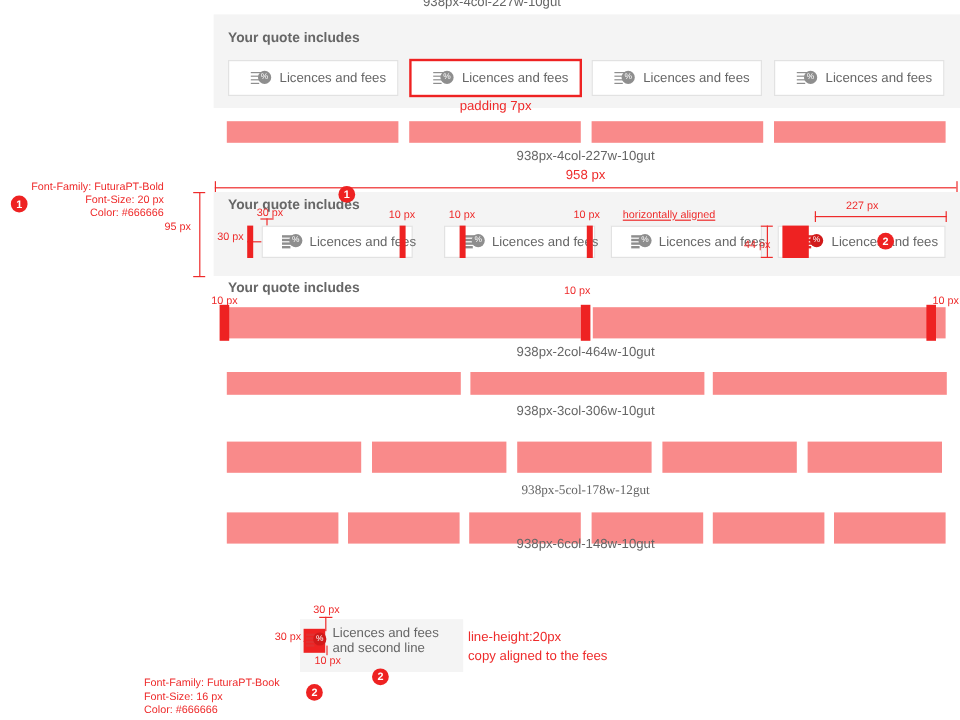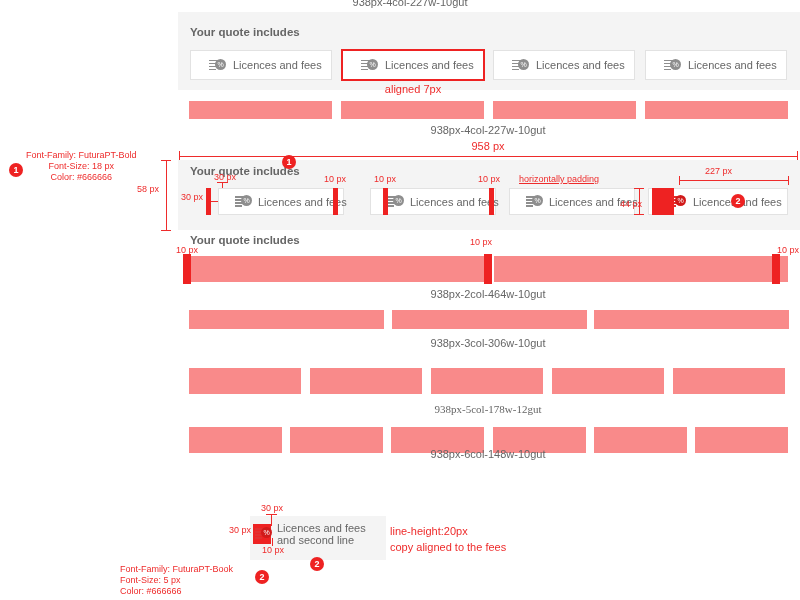--- a/index.html
+++ b/index.html
@@ -117,42 +117,42 @@
         <i style="width:11px"></i>
         <i style="width:11px"></i>
         <i style="width:11px"></i>
         <i style="width:7px"></i>
       </span>
     <span class="disc">%</span>
   </span>
   <span class="card-label" style="margin-left:7px;">Licences and fees</span>
 </div>
 
-<div class="abs caption" style="left:413px;top:83px;transform:translateX(-50%);">aligned 7px</div>
+<div class="abs caption" style="left:413px;top:83px;transform:translateX(-50%);">padding 7px</div>
 
 <div class="abs redbar" style="left:189px;top:101px;width:143px;height:18px;"></div>
 <div class="abs redbar" style="left:341px;top:101px;width:143px;height:18px;"></div>
 <div class="abs redbar" style="left:493px;top:101px;width:143px;height:18px;"></div>
 <div class="abs redbar" style="left:645px;top:101px;width:143px;height:18px;"></div>
 <div class="abs caption-dark" style="left:488px;top:124px;transform:translateX(-50%);">938px-4col-227w-10gut</div>
 
 <div class="abs caption" style="left:488px;top:140px;transform:translateX(-50%);">958 px</div>
 <div class="abs hline" style="left:179px;top:156px;width:618px;"></div>
 <div class="abs tick" style="left:179px;top:151px;height:10px;"></div>
 <div class="abs tick" style="left:797px;top:151px;height:10px;"></div>
 
 <div class="abs panel" style="left:178px;top:160px;width:622px;height:70px;"></div>
 <div class="abs hdr" style="left:190px;top:165px;">Your quote includes</div>
 
 <div class="abs bullet" style="left:282px;top:155px;">1</div>
 
 <div class="abs vline" style="left:166px;top:160px;height:70px;"></div>
 <div class="abs hline" style="left:161px;top:160px;width:10px;"></div>
 <div class="abs hline" style="left:161px;top:230px;width:10px;"></div>
-<div class="abs annot" style="left:137px;top:184px;">58 px</div>
+<div class="abs annot" style="left:137px;top:184px;">95 px</div>
 
 <div class="abs annot" style="left:214px;top:172px;">30 px</div>
 <div class="abs vline" style="left:222px;top:182px;height:11px;"></div>
 <div class="abs hline" style="left:217px;top:182px;width:11px;"></div>
 
 <div class="abs annot" style="left:181px;top:192px;">30 px</div>
 <div class="abs hline" style="left:206px;top:201px;width:13px;"></div>
 
 <div class="abs card" style="left:218px;top:188px;width:126px;height:27px;padding-left:16px;">
   <span class="ic">
@@ -206,21 +206,21 @@
 <div class="abs redmark" style="left:206px;top:188px;width:5px;height:27px;"></div>
 <div class="abs redmark" style="left:333px;top:188px;width:5px;height:27px;"></div>
 <div class="abs redmark" style="left:383px;top:188px;width:5px;height:27px;"></div>
 <div class="abs redmark" style="left:489px;top:188px;width:5px;height:27px;"></div>
 <div class="abs redmark" style="left:652px;top:188px;width:22px;height:27px;"></div>
 
 <div class="abs annot" style="left:324px;top:174px;">10 px</div>
 <div class="abs annot" style="left:374px;top:174px;">10 px</div>
 <div class="abs annot" style="left:478px;top:174px;">10 px</div>
 
-<div class="abs annot-u" style="left:519px;top:174px;">horizontally padding</div>
+<div class="abs annot-u" style="left:519px;top:174px;">horizontally aligned</div>
 
 <div class="abs annot" style="left:620px;top:199px;">44 px</div>
 <div class="abs vline" style="left:639px;top:188px;height:27px;"></div>
 <div class="abs hline" style="left:634px;top:188px;width:10px;"></div>
 <div class="abs hline" style="left:634px;top:214px;width:10px;"></div>
 
 <div class="abs annot" style="left:705px;top:166px;">227 px</div>
 <div class="abs hline" style="left:679px;top:180px;width:110px;"></div>
 <div class="abs tick" style="left:679px;top:176px;height:9px;"></div>
 <div class="abs tick" style="left:788px;top:176px;height:9px;"></div>
@@ -285,24 +285,24 @@
 
 <div class="abs annot" style="left:262px;top:545px;">10 px</div>
 <div class="abs vline" style="left:272px;top:538px;height:8px;"></div>
 
 <div class="abs annot" style="left:390px;top:525px;font-size:11px;">line-height:20px</div>
 <div class="abs annot" style="left:390px;top:541px;font-size:11px;">copy aligned to the fees</div>
 
 <div class="abs bullet" style="left:310px;top:557px;">2</div>
 
 <div class="abs bullet" style="left:9px;top:163px;">1</div>
-<div class="abs fnote" style="left:26px;top:150px;text-align:center;">
+<div class="abs fnote" style="left:26px;top:150px;text-align:right;">
   <div>Font-Family: FuturaPT-Bold</div>
-  <div>Font-Size: 18 px</div>
+  <div>Font-Size: 20 px</div>
   <div>Color: #666666</div>
 </div>
 
 <div class="abs bullet" style="left:255px;top:570px;">2</div>
 <div class="abs fnote" style="left:120px;top:564px;width:128px;">
   <div>Font-Family: FuturaPT-Book</div>
-  <div>Font-Size: 5 px</div>
+  <div>Font-Size: 16 px</div>
   <div>Color: #666666</div>
 </div>
 
 </body></html>

